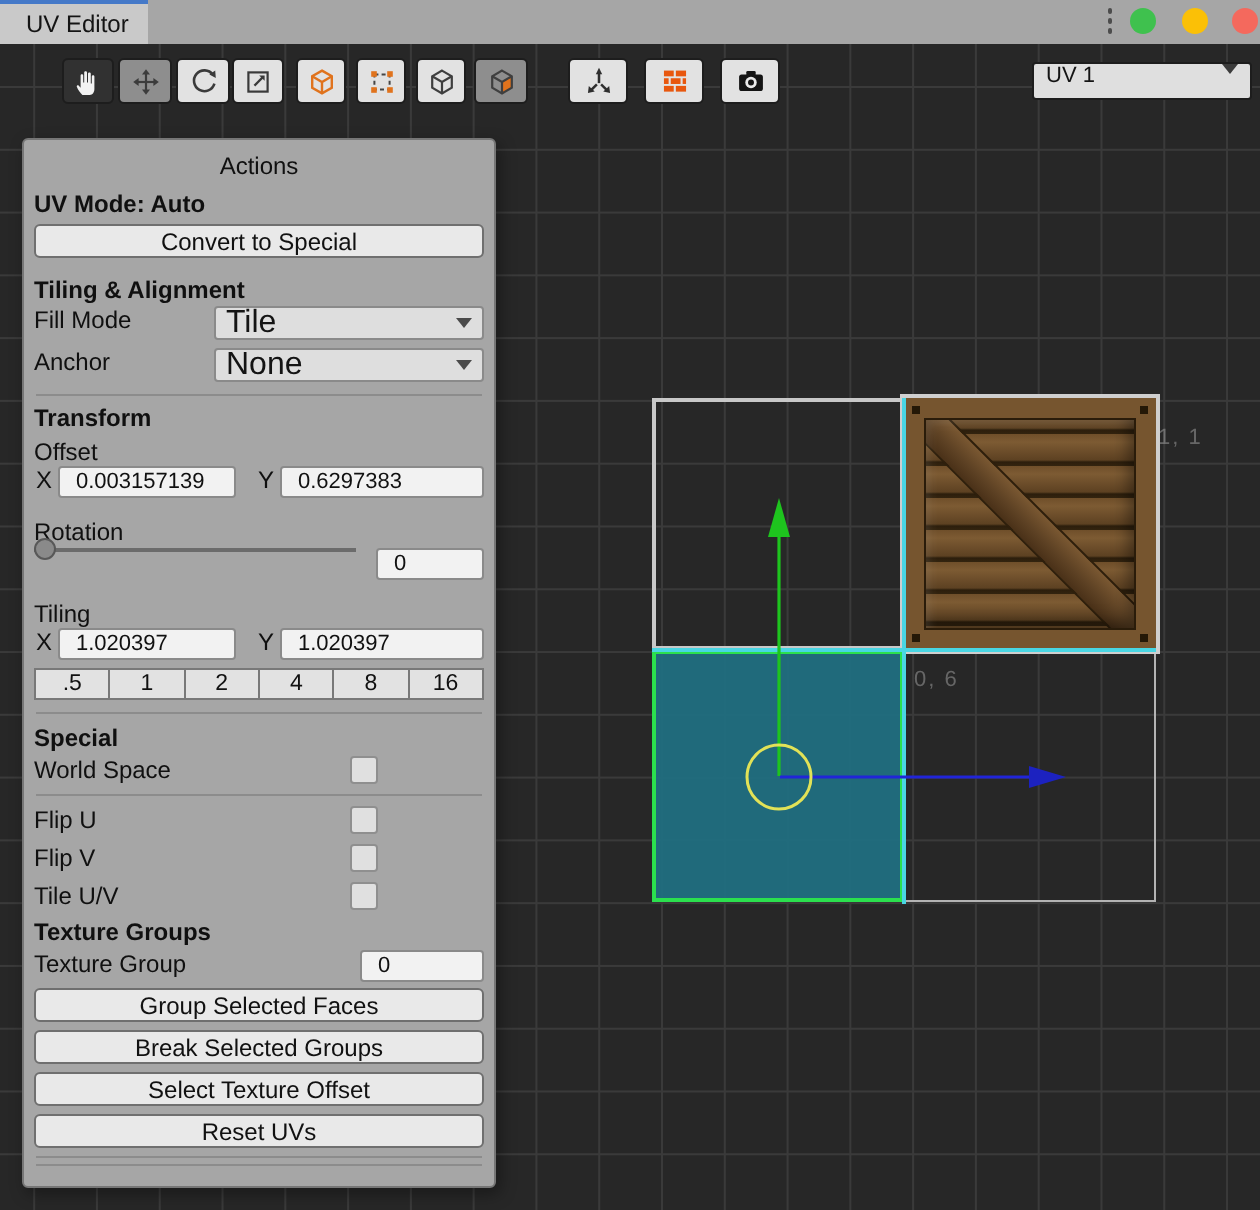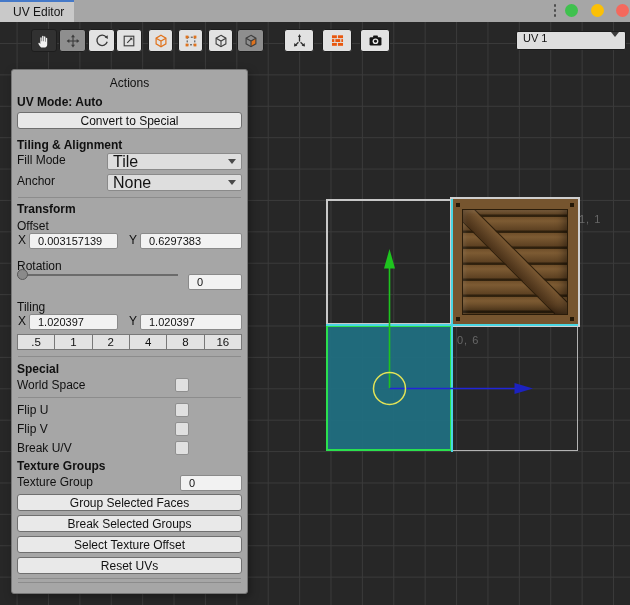--- a/index.html
+++ b/index.html
@@ -293,21 +293,21 @@
     <div class="divider mb5"></div>
     <div class="row mb5">
       <span style="width:158px">Flip U</span>
       <div class="checkbox"></div>
     </div>
     <div class="row mb5">
       <span style="width:158px">Flip V</span>
       <div class="checkbox"></div>
     </div>
     <div class="row mb4">
-      <span style="width:158px">Break U/V</span>
+      <span style="width:158px">Tile U/V</span>
       <div class="checkbox"></div>
     </div>
 
     <div class="bold mb3 lbl-h">Texture Groups</div>
     <div class="row mb3">
       <span style="flex:1">Texture Group</span>
       <input class="pinput" style="width: 62px;" value="0">
     </div>
     <div class="pbtn mb4">Group Selected Faces</div>
     <div class="pbtn mb4">Break Selected Groups</div>

